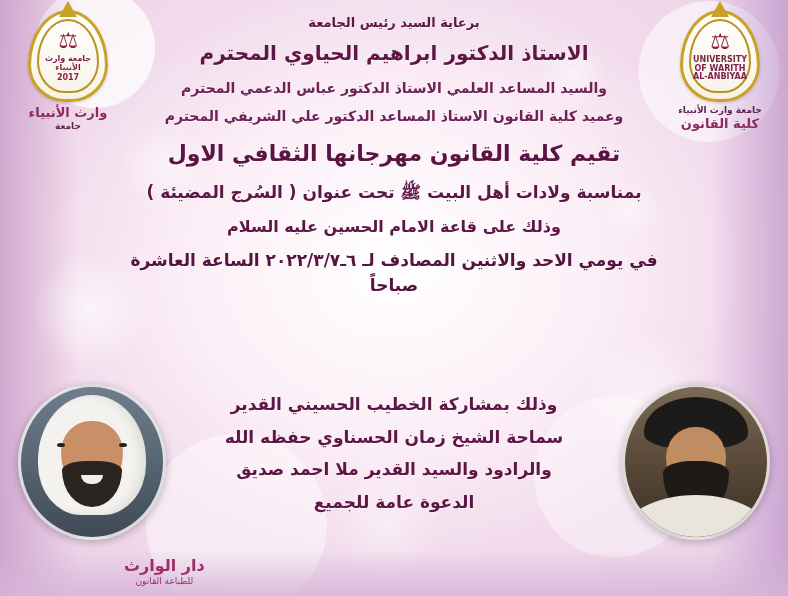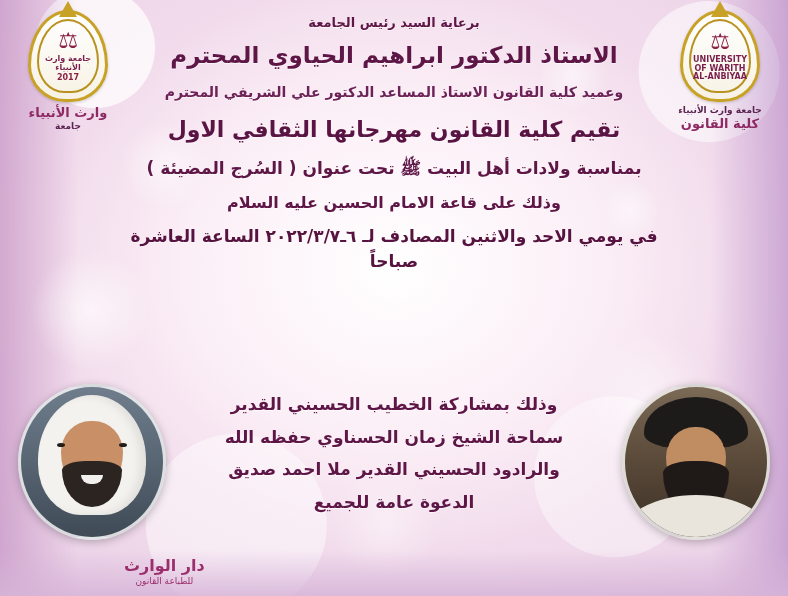--- a/index.html
+++ b/index.html
@@ -58,21 +58,21 @@
   .logo-cap{margin-top:3px;font-size:9px;color:#5b2350;font-weight:bold;line-height:1.25;}
   .logo-cap .big{display:block;font-size:13px;color:#8d2a63;}
 
   
   .content{
     position:absolute;left:120px;right:120px;top:14px;
     text-align:center;color:#6d1f50;direction:rtl;
   }
   .line{margin:0 0 6px;line-height:1.45;font-weight:bold;text-shadow:0 1px 0 rgba(255,255,255,.6);}
   .l-head{font-size:13px;color:#5d1646;}
-  .l-head2{font-size:23px;color:#5d1646;margin-bottom:10px;}
+  .l-head2{font-size:20px;color:#5d1646;margin-bottom:10px;}
   .l-sub{font-size:14px;color:#6c2256;margin-bottom:8px;}
   .l-sub2{font-size:14px;color:#6c2256;margin-bottom:12px;}
   .l-main{font-size:22px;color:#5a1443;margin-bottom:10px;}
   .l-title{font-size:17px;color:#5d1646;margin-bottom:10px;}
   .l-place{font-size:16px;color:#5d1646;margin-bottom:10px;text-align:center;}
   .l-date{font-size:17px;color:#57133f;margin-bottom:4px;}
   .l-guest{font-size:17px;color:#5d1646;margin-bottom:8px;}
   .l-invite{font-size:17px;color:#5d1646;}
 
   .content-lower{
@@ -145,31 +145,32 @@
     </div>
     <div class="logo-cap">
       <span>جامعة وارث الأنبياء</span>
       <span class="big">كلية القانون</span>
     </div>
   </div>
 
   <div class="content">
     <p class="line l-head">برعاية السيد رئيس الجامعة</p>
     <p class="line l-head2">الاستاذ الدكتور ابراهيم الحياوي المحترم</p>
+    <p class="line l-sub">والسيد المساعد العلمي الاستاذ  الدكتور عباس الدعمي المحترم</p>
     <p class="line l-sub2">وعميد كلية القانون الاستاذ المساعد الدكتور علي الشريفي المحترم</p>
     <p class="line l-main">تقيم كلية القانون مهرجانها الثقافي الاول</p>
     <p class="line l-title">بمناسبة ولادات أهل البيت ﷺ تحت عنوان ( السُرج المضيئة )</p>
     <p class="line l-place">وذلك على قاعة الامام الحسين عليه السلام</p>
     <p class="line l-date">في يومي الاحد والاثنين المصادف لـ ٦ـ٢٠٢٢/٣/٧ الساعة العاشرة صباحاً</p>
   </div>
 
   <div class="content-lower">
     <p class="line l-guest">وذلك بمشاركة الخطيب الحسيني القدير</p>
     <p class="line l-guest">سماحة الشيخ زمان الحسناوي حفظه الله</p>
-    <p class="line l-guest">والرادود الحسيني القدير ملا احمد صديق</p>
+    <p class="line l-guest">والرادود والسيد القدير ملا احمد صديق</p>
     <p class="line l-invite">الدعوة عامة للجميع</p>
   </div>
 
   <div class="photo photo-left">
     <div class="face kf"></div>
     <div class="face skin-l"></div>
     <div class="eye eye-a"></div>
     <div class="eye eye-b"></div>
     <div class="face beard-l"></div>
     <div class="face mouth-l"></div>

